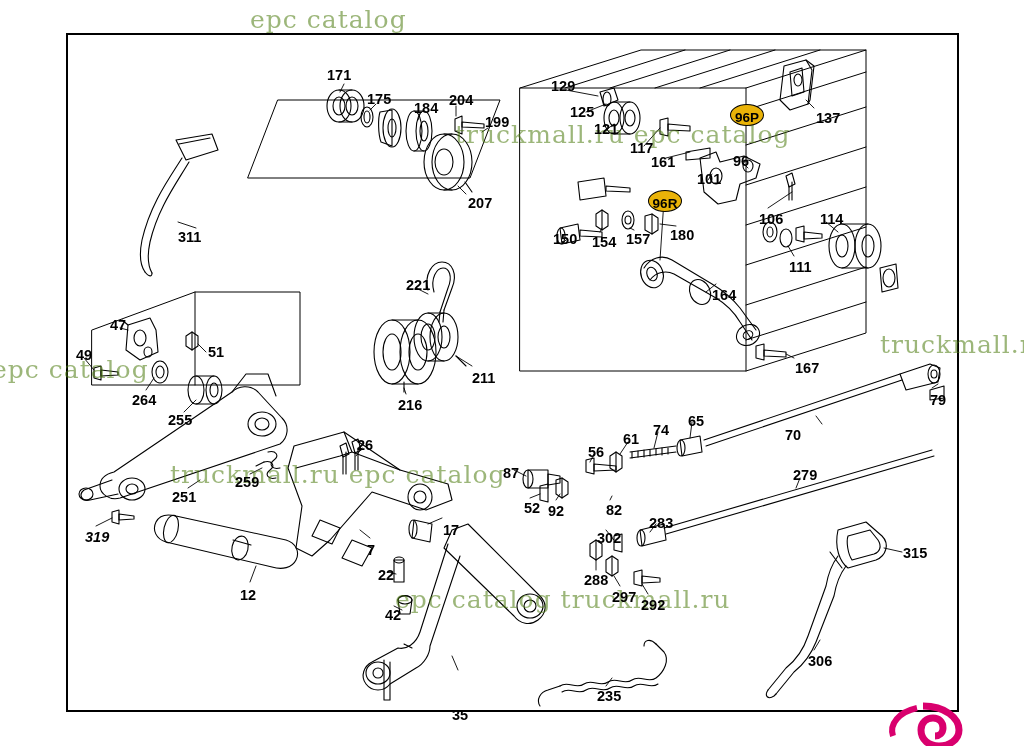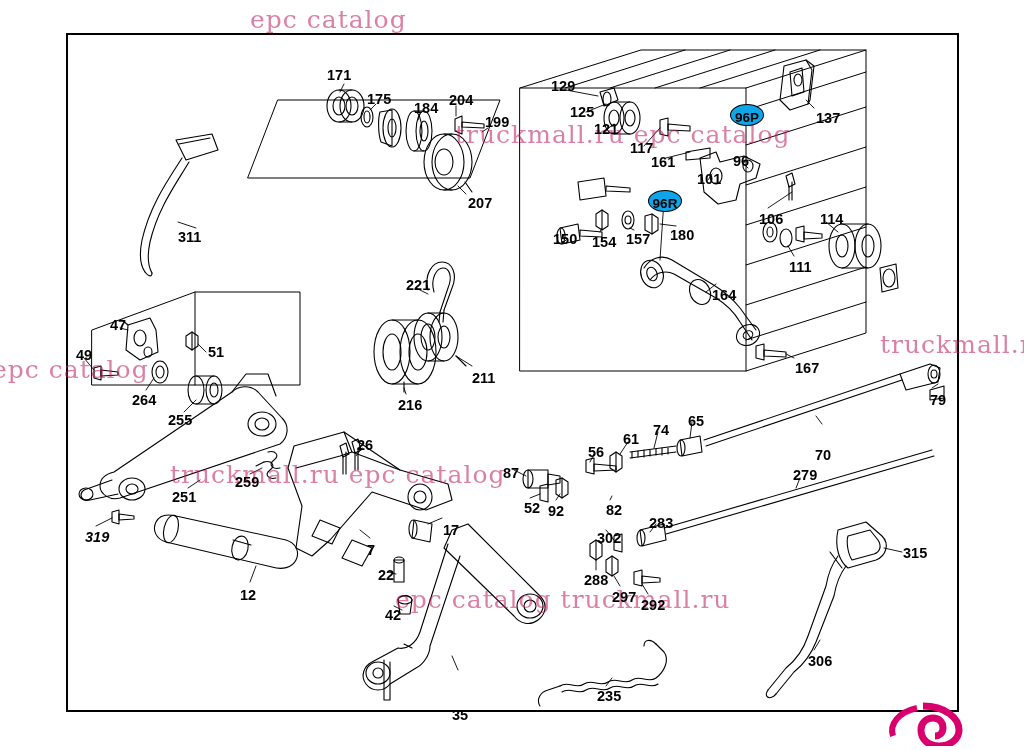--- a/index.html
+++ b/index.html
@@ -23,21 +23,21 @@
   
   .wm-layer {
     position: absolute;
     left: 0; top: 0;
     width: 1024px; height: 750px;
     pointer-events: none;
     z-index: 5;
   }
   .wm {
     position: absolute;
-    color: #be185d;
+    color: #4d7c0f;
     opacity: .55;
     white-space: nowrap;
     font-family: "DejaVu Serif", serif;
     font-size: 25px;
     letter-spacing: 1px;
   }
   
   .frame {
     position: absolute;
     left: 66px; top: 33px;
@@ -66,21 +66,21 @@
     line-height: 1;
   }
   .lbl.circ {
     border: 1.6px solid #000;
     border-radius: 50%;
     width: 34px;
     height: 22px;
     text-align: center;
     padding-top: 6px;
     box-sizing: border-box;
-    background: #0ea5e9;
+    background: #eab308;
     font-size: 13.5px;
   }
   
   .brand {
     position: absolute;
     right: 6px;
     bottom: 4px;
     z-index: 8;
     width: 190px;
     height: 62px;
@@ -456,21 +456,21 @@
   <div class="lbl" style="left:592px; top:235px;">154</div>
   <div class="lbl" style="left:553px; top:232px;text-align:center;">150</div>
   <div class="lbl" style="left:712px; top:288px;">164</div>
   <div class="lbl" style="left:795px; top:361px;">167</div>
 
   <div class="lbl" style="left:406px; top:278px;">221</div>
   <div class="lbl" style="left:472px; top:371px;">211</div>
   <div class="lbl" style="left:398px; top:398px;text-align:right;">216</div>
 
   <div class="lbl" style="left:930px; top:393px;">79</div>
-  <div class="lbl" style="left:815px; top:428px;margin-top:20px;">70</div>
+  <div class="lbl" style="left:785px; top:428px;">70</div>
   <div class="lbl" style="left:688px; top:414px;">65</div>
   <div class="lbl" style="left:653px; top:423px;">74</div>
   <div class="lbl" style="left:623px; top:432px;">61</div>
   <div class="lbl" style="left:588px; top:445px;">56</div>
   <div class="lbl" style="left:503px; top:466px;">87</div>
   <div class="lbl" style="left:524px; top:501px;">52</div>
   <div class="lbl" style="left:548px; top:504px;">92</div>
   <div class="lbl" style="left:606px; top:503px;">82</div>
   <div class="lbl" style="left:793px; top:468px;">279</div>
   <div class="lbl" style="left:649px; top:516px;">283</div>

